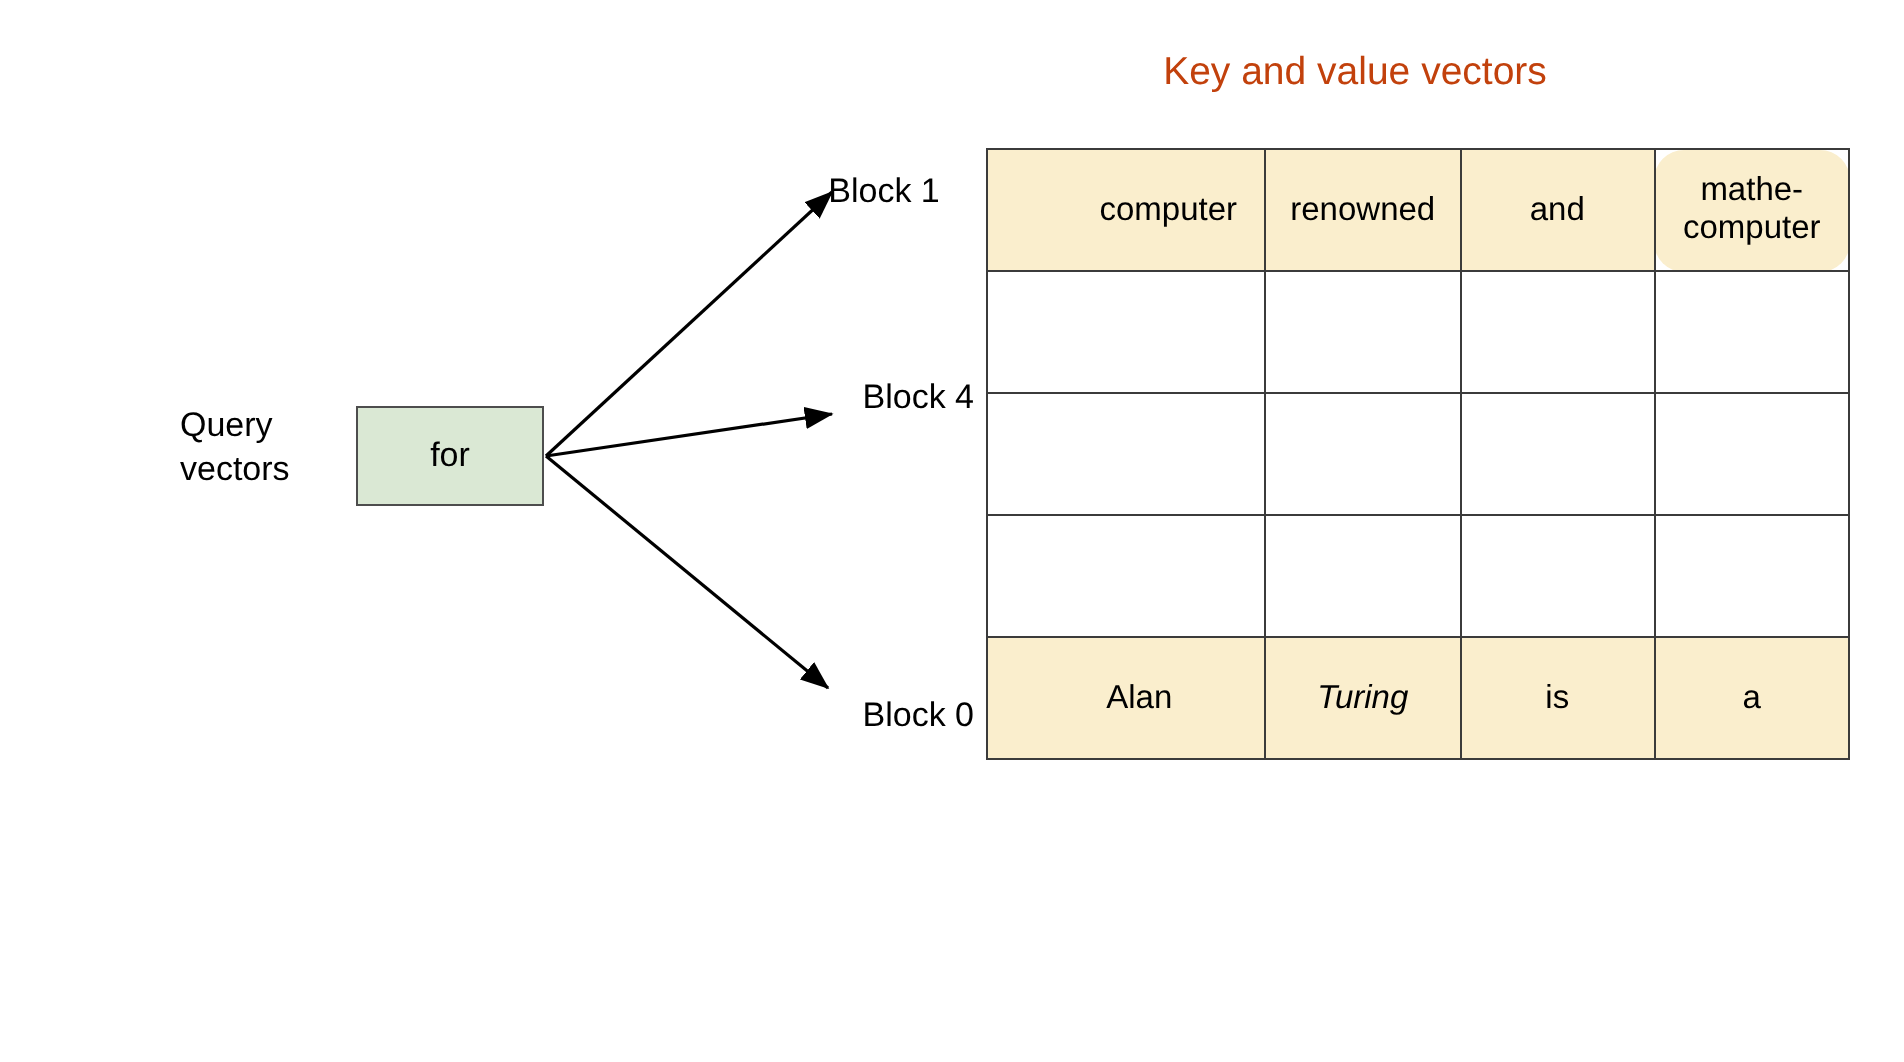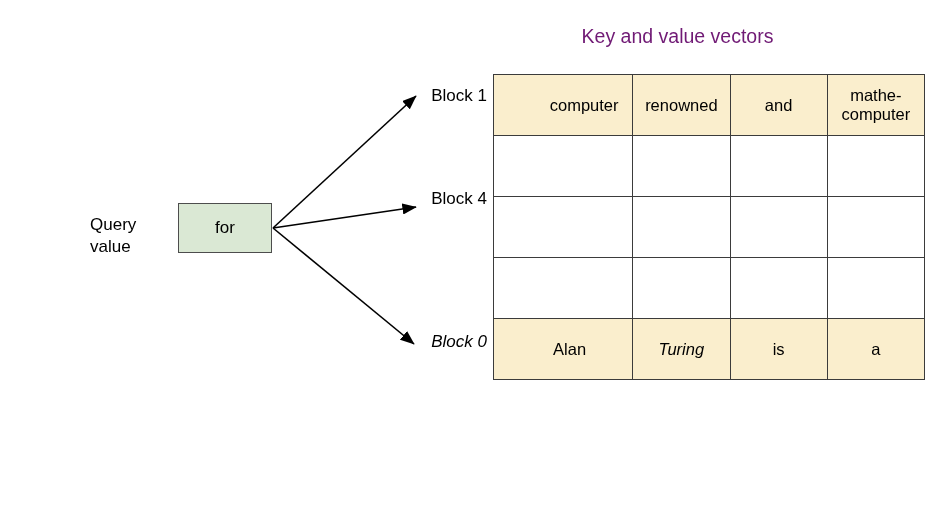--- a/index.html
+++ b/index.html
@@ -21,35 +21,34 @@
 
   
   #chart-title {
     position: absolute;
     left: 493px;
     top: 24px;
     width: 369px;
     text-align: center;
     font-size: 19.5px;
     line-height: 24px;
-    color: #701a75;
+    color: #c2410c;
     white-space: nowrap;
   }
 
   
   #query-label {
     position: absolute;
     left: 90px;
     top: 202px;
     width: 80px;
     text-align: left;
     font-size: 17px;
     line-height: 22px;
     color: #000;
-    margin-top: 12px;
   }
   #query-label span { display: block; }
 
   
   #query-box {
     position: absolute;
     left: 178px;
     top: 203px;
     width: 94px;
     height: 50px;
@@ -117,57 +116,57 @@
 </style>
 </head>
 <body>
 
 <div id="canvas">
 
   <div id="chart-title">Key and value vectors</div>
 
   <div id="query-label">
     <span>Query</span>
-    <span>value</span>
+    <span>vectors</span>
   </div>
 
   <div id="query-box">
     <span>for</span>
   </div>
 
   <svg id="arrows" viewBox="0 0 952 531" xmlns="http://www.w3.org/2000/svg">
     <defs>
       <marker id="arrowhead" markerWidth="9" markerHeight="7" refX="8.5" refY="3.5" orient="auto" markerUnits="strokeWidth">
         <polygon points="0 0, 9 3.5, 0 7" fill="#000000"></polygon>
       </marker>
     </defs>
     <g id="arrow-lines">
         <line x1="273" y1="228" x2="416" y2="96" stroke="#000000" stroke-width="1.6" marker-end="url(#arrowhead)"></line>
         <line x1="273" y1="228" x2="416" y2="207" stroke="#000000" stroke-width="1.6" marker-end="url(#arrowhead)"></line>
         <line x1="273" y1="228" x2="414" y2="344" stroke="#000000" stroke-width="1.6" marker-end="url(#arrowhead)"></line>
       </g>
   </svg>
 
-  <div class="block-label" id="block-label-0" style="left:397px; top:86px;">Block 1</div>
+  <div class="block-label" id="block-label-0" style="left:397px; top:86px;text-align:center;">Block 1</div>
   <div class="block-label" id="block-label-1" style="left:397px; top:189px;">Block 4</div>
-  <div class="block-label" id="block-label-2" style="left:397px; top:332px;font-style:italic;">Block 0</div>
+  <div class="block-label" id="block-label-2" style="left:397px; top:348px;">Block 0</div>
 
   <table id="vector-grid">
     <tbody id="vector-grid-body">
         <tr>
           <td class="filled" style="width: 92.25px; height: 51px; padding-left: 44px;">
             <span class="cell-line">computer</span>
           </td>
           <td class="filled" style="width: 92.25px; height: 51px;">
             <span class="cell-line">renowned</span>
           </td>
           <td class="filled" style="width: 92.25px; height: 51px;">
             <span class="cell-line">and</span>
           </td>
-          <td class="filled" style="width: 92.25px; height: 51px;">
+          <td class="filled" style="width: 92.25px; height: 51px; border-radius: 15px;">
             <span class="cell-line">mathe-</span>
             <span class="cell-line">computer</span>
           </td>
         </tr>
         <tr>
           <td class="empty" style="width: 92.25px; height: 51px;"></td>
           <td class="empty" style="width: 92.25px; height: 51px;"></td>
           <td class="empty" style="width: 92.25px; height: 51px;"></td>
           <td class="empty" style="width: 92.25px; height: 51px;"></td>
         </tr>

